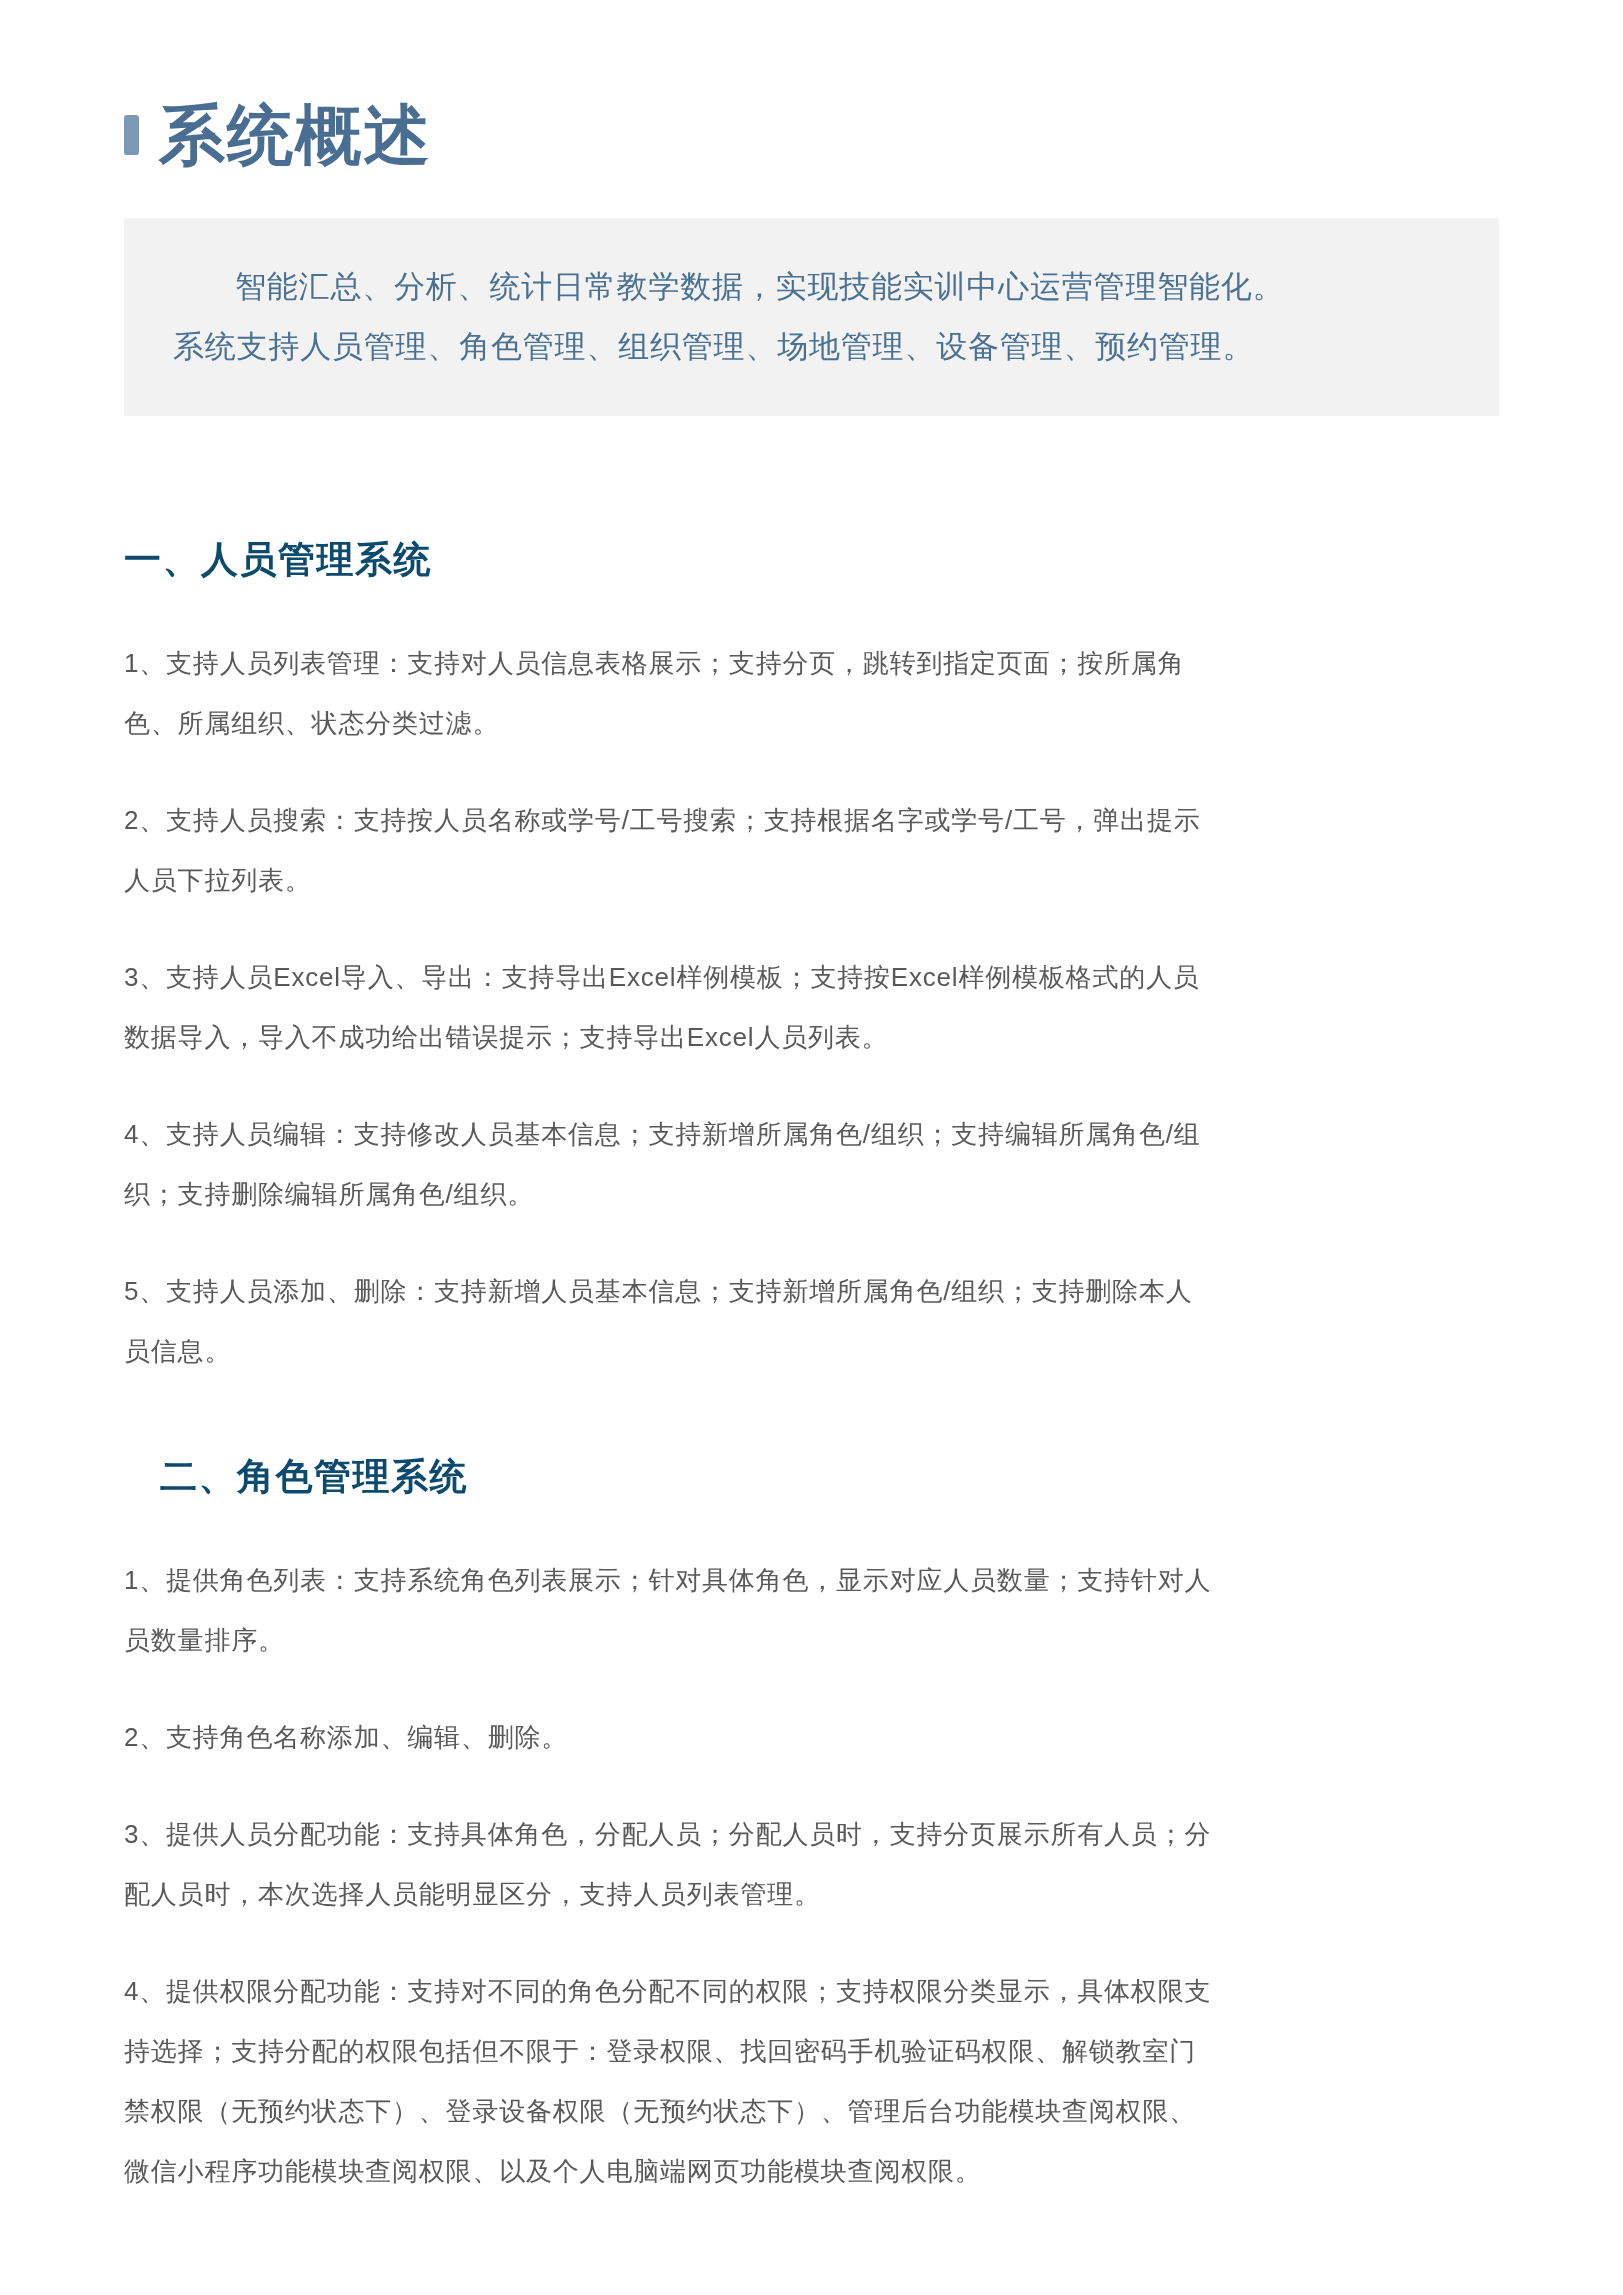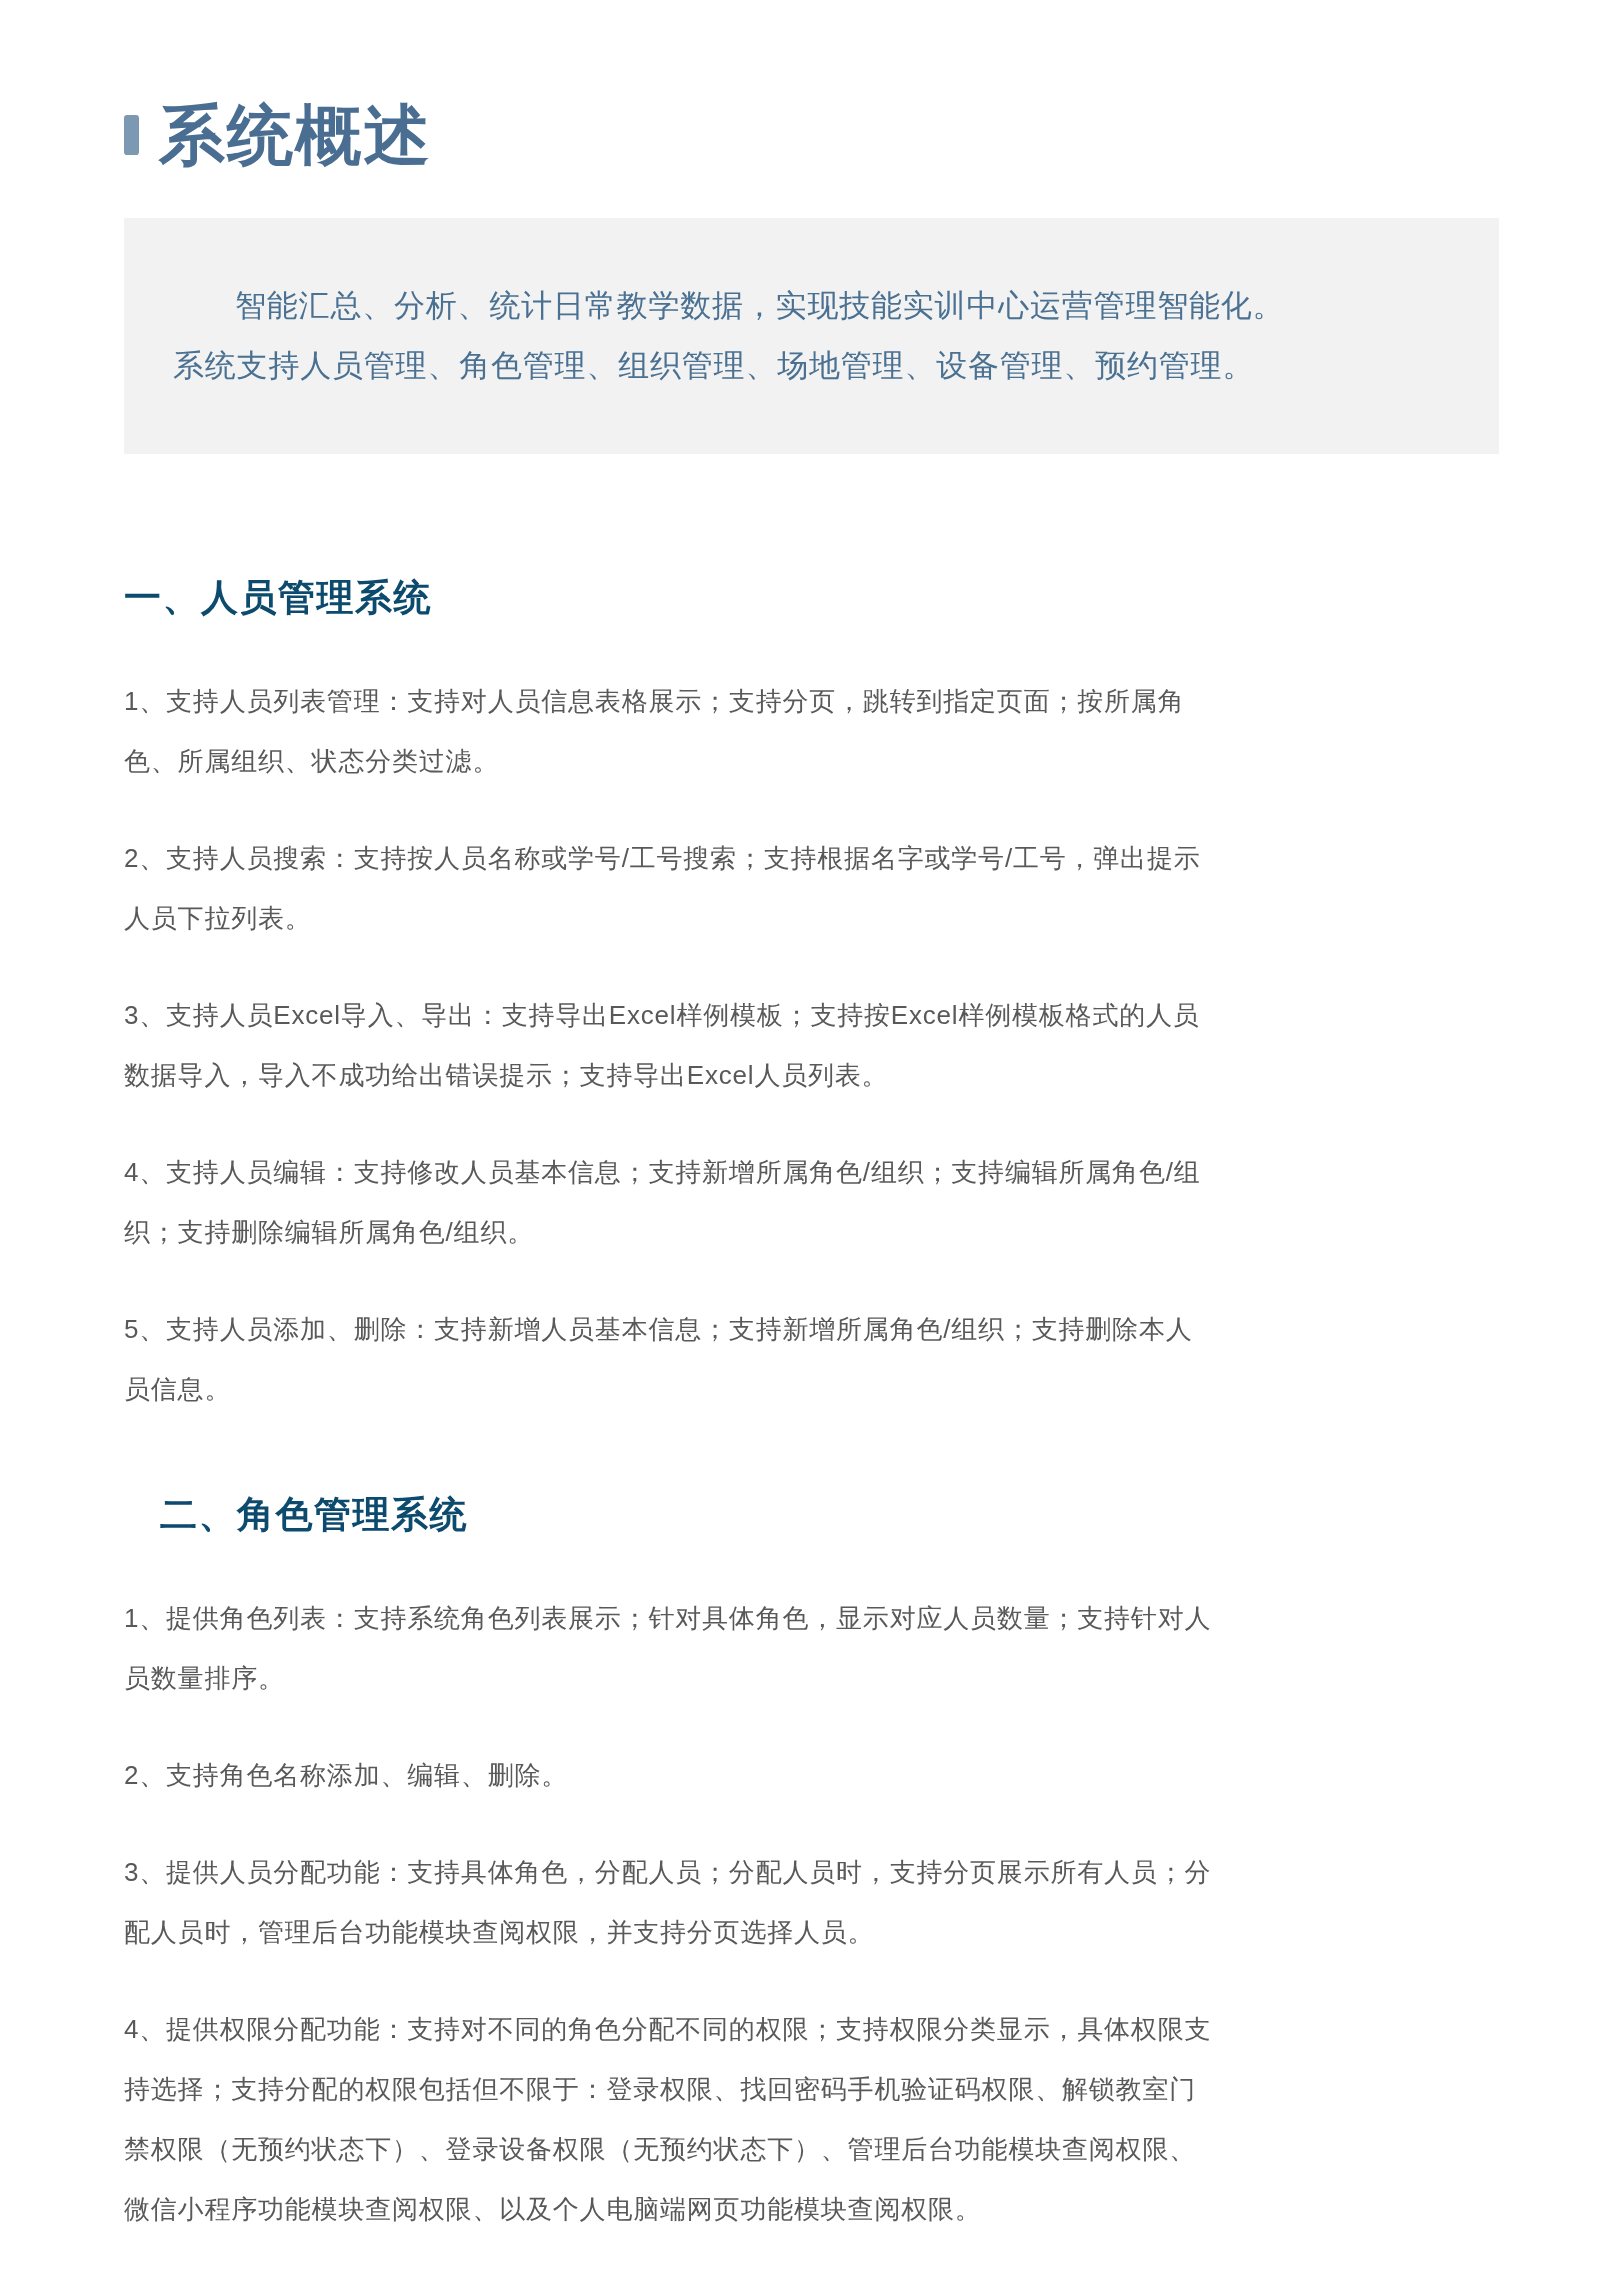--- a/index.html
+++ b/index.html
@@ -19,21 +19,21 @@
     background:#7d98b2; margin-right:20px; flex:0 0 auto;
   }
   .doc-title-text {
     font-size:66px; font-weight:bold; color:#4a6d92;
     letter-spacing:2.3px; line-height:1.1;
   }
 
   
   .intro-box {
     background:#f1f2f1;
-    padding:58px 49px;
+    padding:39px 49px;
     color:#4a7092;
     font-size:31px; line-height:60px;
     letter-spacing:0.8px;
   }
   .intro-line {display:block;}
   .intro-line.indent {text-indent:2em;}
 
   
   .section-heading {
     font-size:37px; font-weight:bold; color:#0c4a6e;
@@ -101,21 +101,21 @@
       <span class="para-line">1、提供角色列表：支持系统角色列表展示；针对具体角色，显示对应人员数量；支持针对人</span>
       <span class="para-line">员数量排序。</span>
     </p>
 
     <p class="para">
       <span class="para-line">2、支持角色名称添加、编辑、删除。</span>
     </p>
 
     <p class="para">
       <span class="para-line">3、提供人员分配功能：支持具体角色，分配人员；分配人员时，支持分页展示所有人员；分</span>
-      <span class="para-line">配人员时，管理后台功能模块查阅权限，并支持分页选择人员。</span>
+      <span class="para-line">配人员时，本次选择人员能明显区分，支持人员列表管理。</span>
     </p>
 
     <p class="para">
       <span class="para-line">4、提供权限分配功能：支持对不同的角色分配不同的权限；支持权限分类显示，具体权限支</span>
       <span class="para-line">持选择；支持分配的权限包括但不限于：登录权限、找回密码手机验证码权限、解锁教室门</span>
       <span class="para-line">禁权限（无预约状态下）、登录设备权限（无预约状态下）、管理后台功能模块查阅权限、</span>
       <span class="para-line">微信小程序功能模块查阅权限、以及个人电脑端网页功能模块查阅权限。</span>
     </p>
   </div>
 

